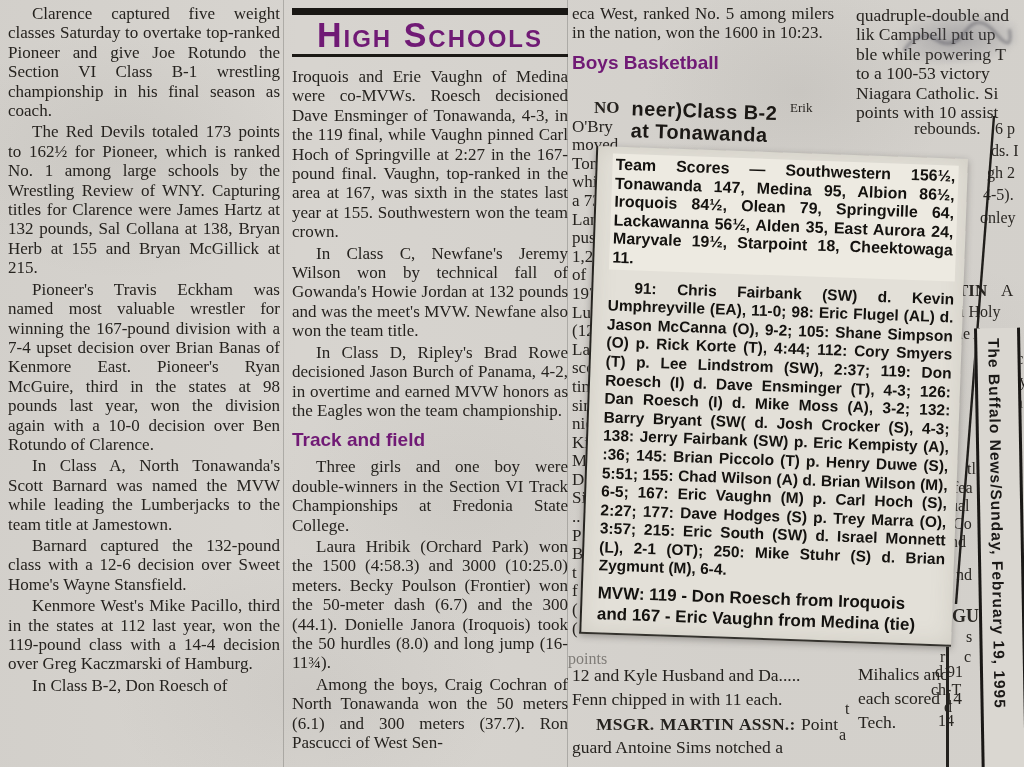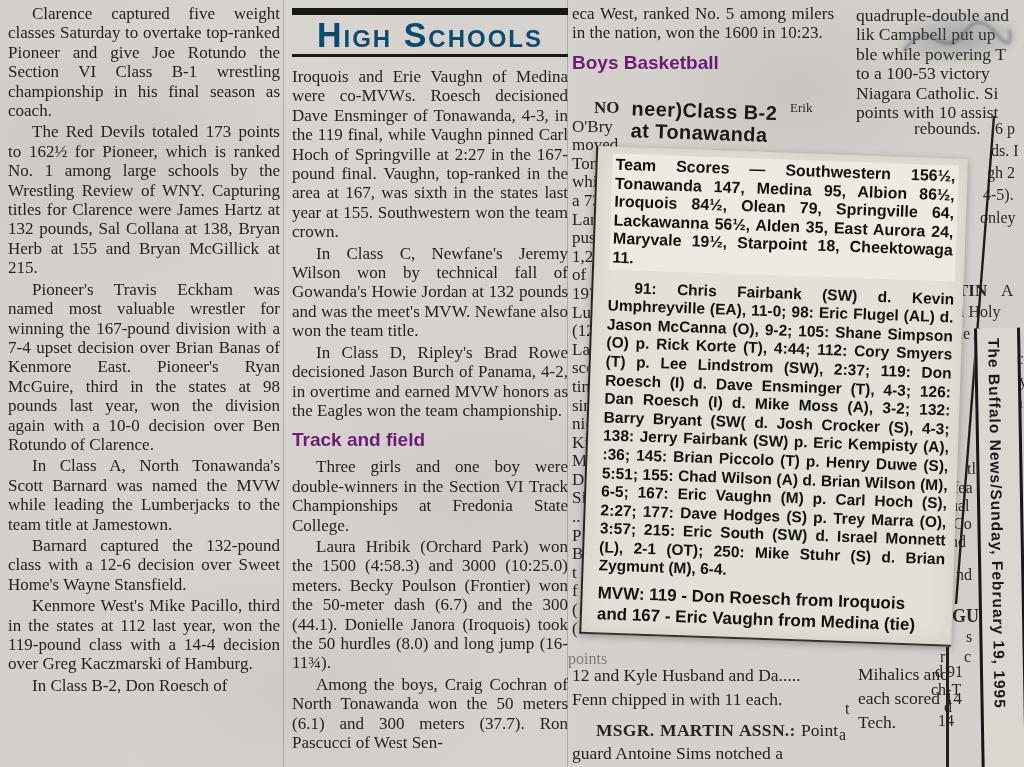--- a/index.html
+++ b/index.html
@@ -25,32 +25,32 @@
   .noind{text-indent:0;}
   #col1{left:8px;top:4px;width:272px;}
   #col2{left:292px;top:0;width:276px;}
   #col3{left:572px;top:4px;width:262px;}
   .subhead{font-family:"Liberation Sans",sans-serif;font-weight:700;
            font-size:19px;line-height:22px;margin:9px 0 6px;color:#701a75;}
   
   .topbar{height:7px;background:#191714;margin:8px 0 2px;}
   .headline{font-family:"Liberation Sans",sans-serif;font-weight:700;
             font-variant:small-caps;font-size:34px;line-height:36px;
-            text-align:center;margin:0;color:#0c4a6e;letter-spacing:2px;
+            text-align:center;margin:0;color:#701a75;letter-spacing:2px;
             transform:scaleY(1.02);}
   .midrule{height:3px;background:#1b1915;margin:1px 0 10px;}
   
   .vrule{position:absolute;top:0;width:1px;height:767px;background:rgba(70,68,64,.28);z-index:1;}
   
   #oc-lines{position:absolute;left:572px;top:99px;width:60px;z-index:1;}
   .oc-line{font-size:17px;line-height:18.6px;white-space:nowrap;}
   
   #col3-bottom{position:absolute;left:572px;top:664px;width:266px;z-index:4;}
   .cline{font-size:17.5px;line-height:23.5px;white-space:nowrap;}
-  .msgr{margin-top:8px;font-size:17.5px;line-height:23px;text-indent:24px;text-align:justify;}
+  .msgr{margin-top:2px;font-size:17.5px;line-height:23px;text-indent:24px;text-align:justify;}
   .msgr b{letter-spacing:.3px;}
   
   #col4-top{position:absolute;left:856px;top:6px;z-index:1;width:168px;}
   .c4line{font-size:17.5px;line-height:19.4px;white-space:nowrap;}
   #col4-bottom{position:absolute;left:858px;top:662px;z-index:4;width:160px;}
   .c4b{font-size:17.5px;line-height:24px;white-space:nowrap;}
   
   #clipping{position:absolute;left:598px;top:96px;width:372px;z-index:5;
             transform:rotate(2deg);transform-origin:0 0;}
   .clip-head{padding-left:34px;font-family:"Liberation Sans",sans-serif;

